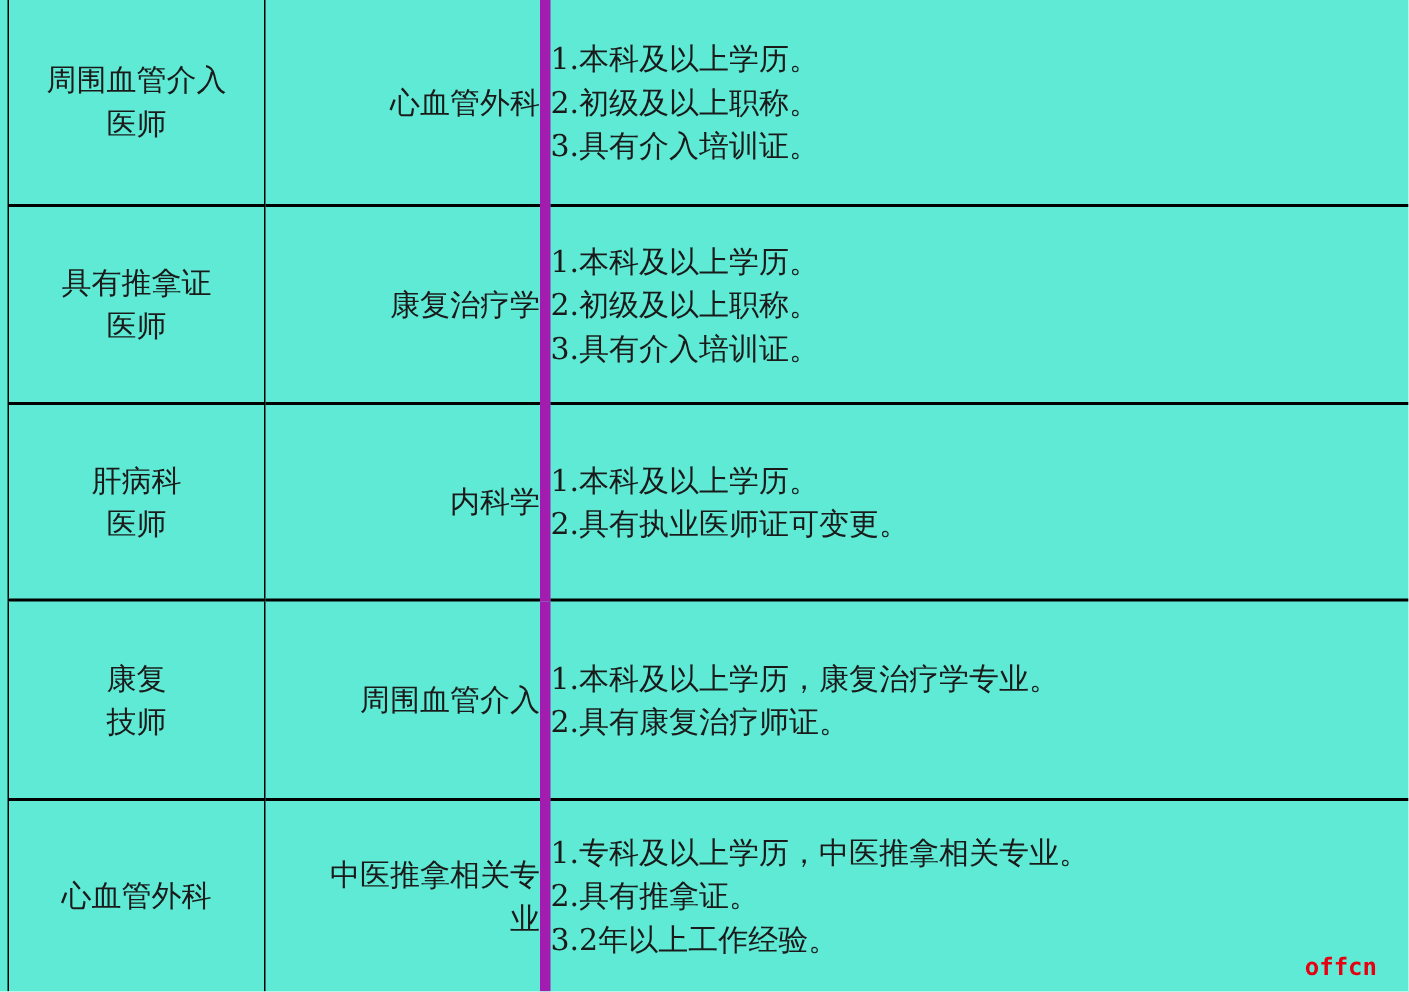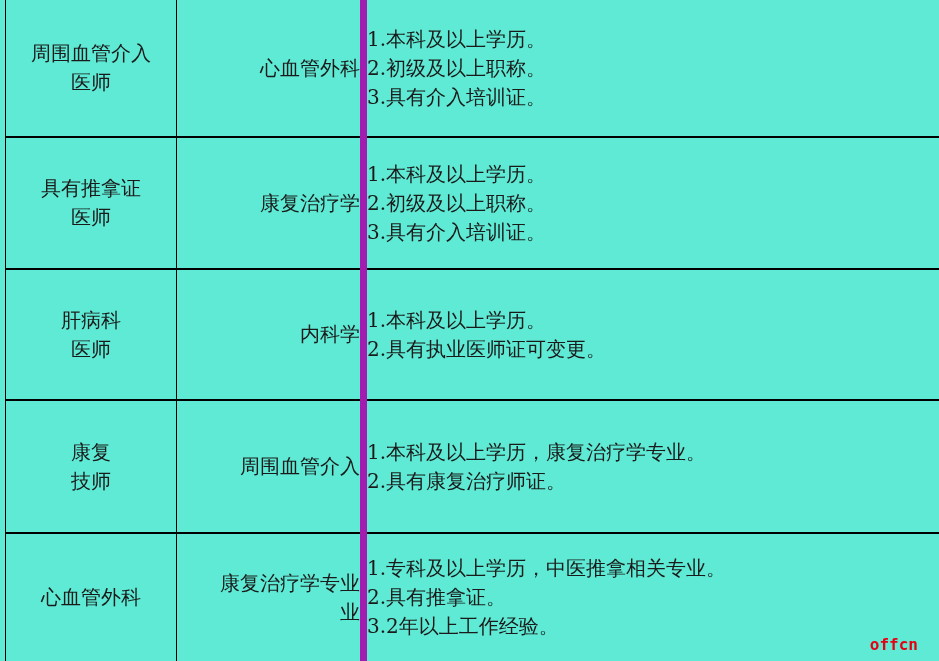--- a/index.html
+++ b/index.html
@@ -109,21 +109,21 @@
         <td class="col-req">
           <div>1.本科及以上学历，康复治疗学专业。</div>
           <div>2.具有康复治疗师证。</div>
         </td>
       </tr>
       <tr class="r5">
         <td class="col-position">
           <div>心血管外科</div>
         </td>
         <td class="col-major">
-          <div>康复治疗学专业</div>
+          <div>中医推拿相关专</div>
           <div>业</div>
         </td>
         <td class="col-req">
           <div>1.专科及以上学历，中医推拿相关专业。</div>
           <div>2.具有推拿证。</div>
           <div>3.2年以上工作经验。</div>
         </td>
       </tr>
     </tbody>
   </table>

